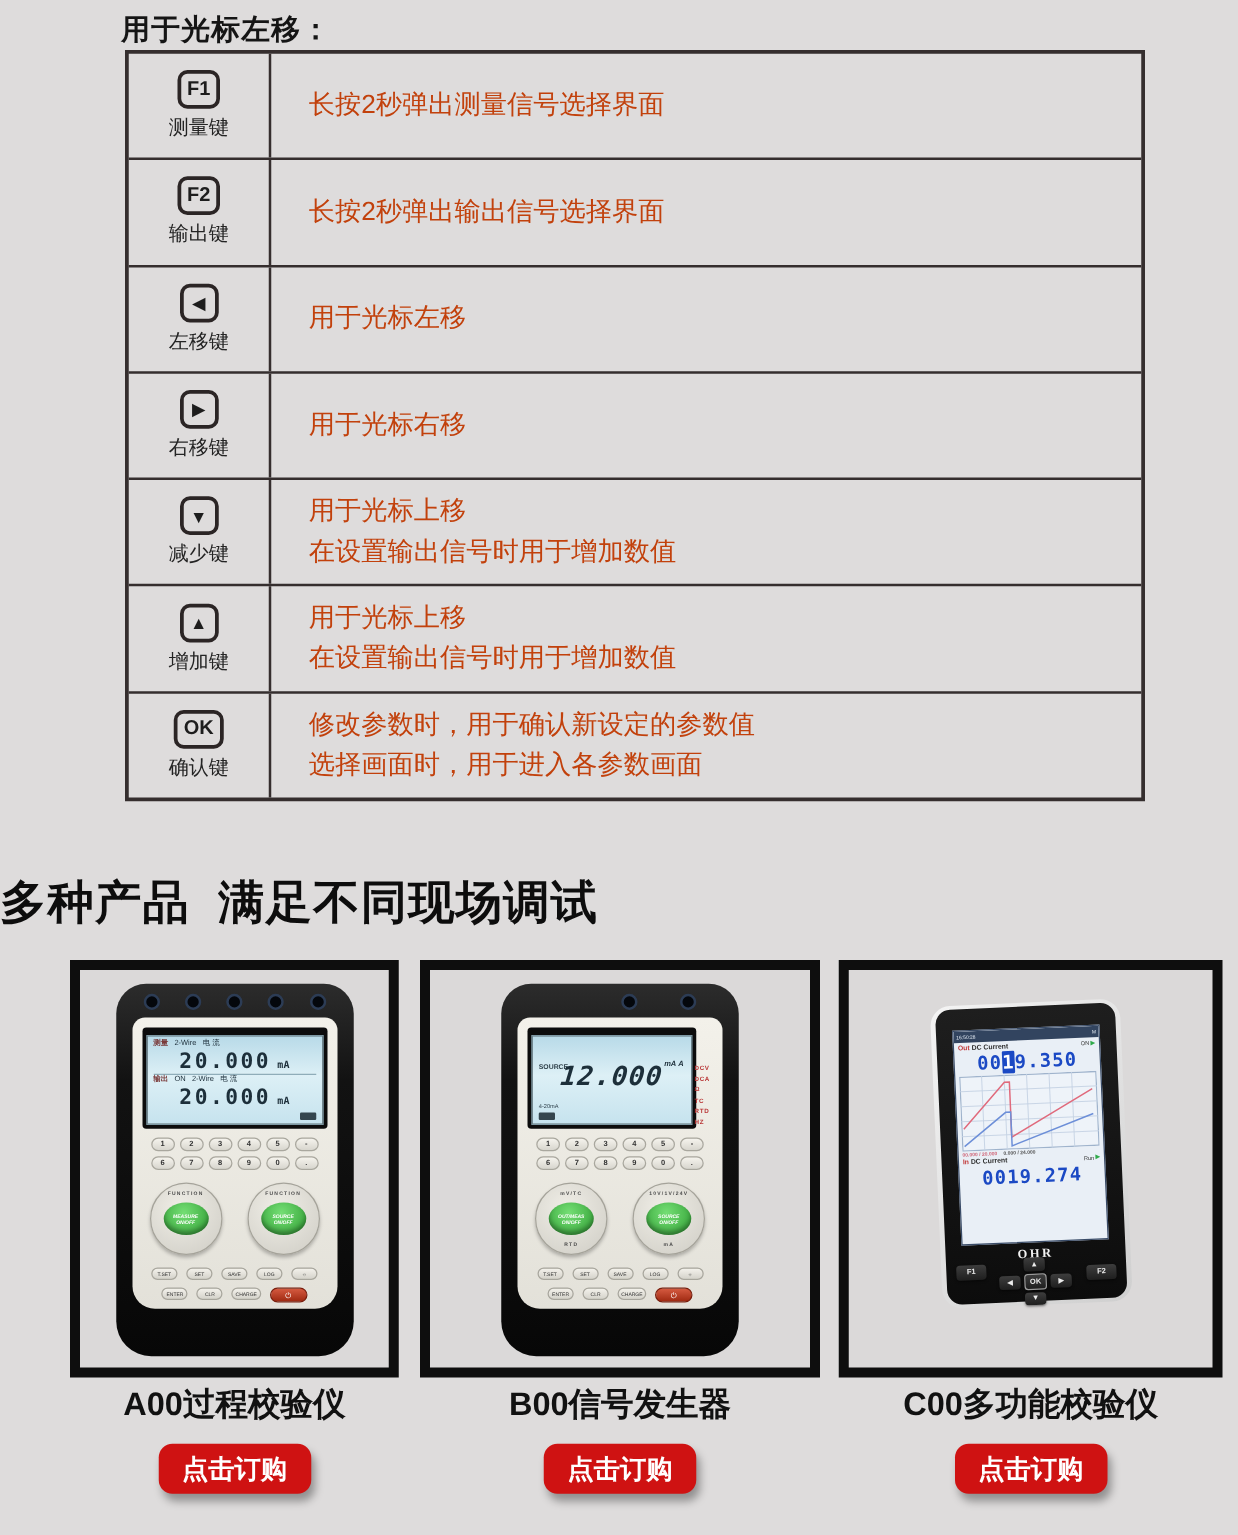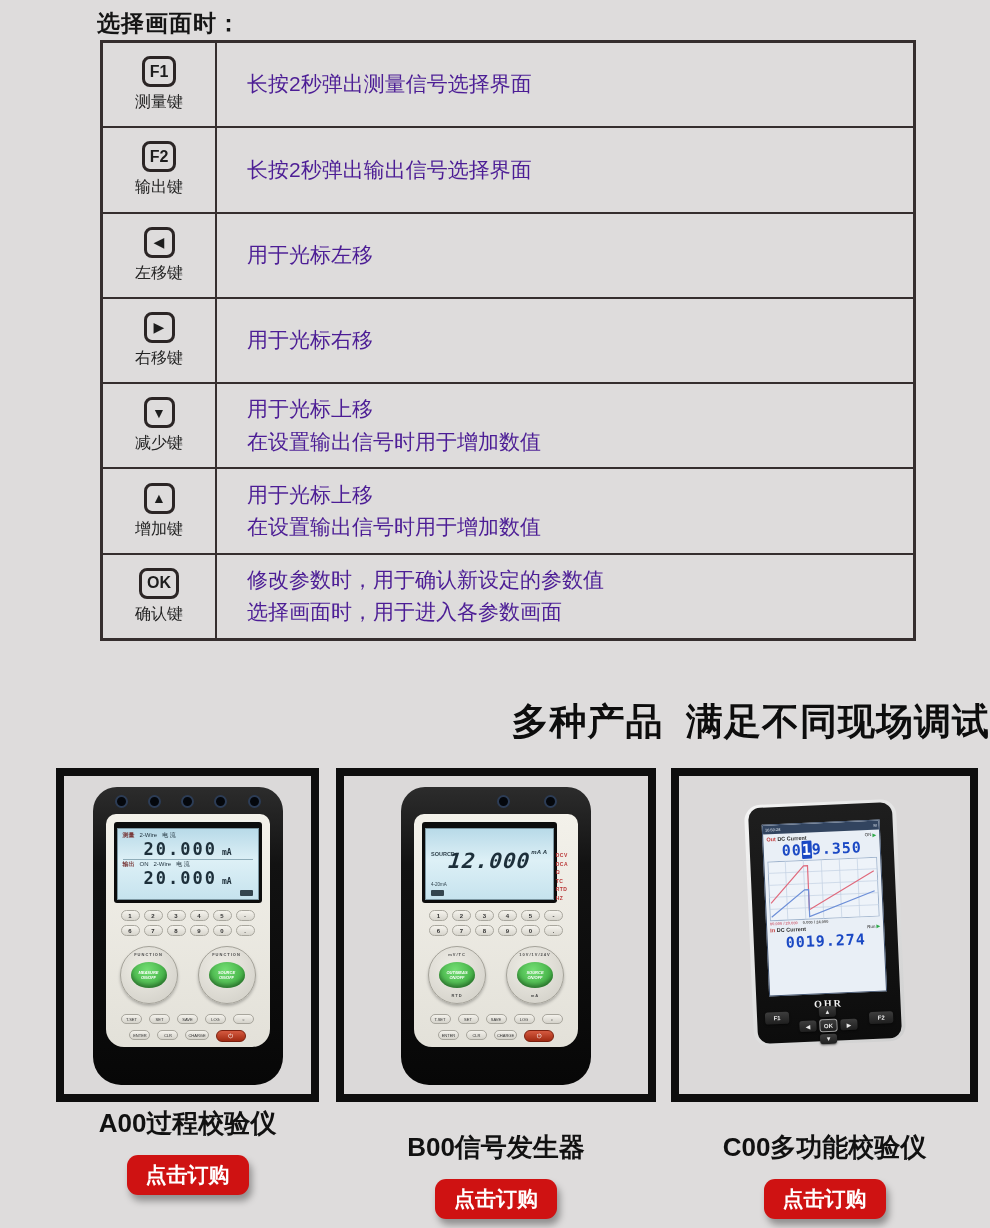--- a/index.html
+++ b/index.html
@@ -32,42 +32,42 @@
   .keycap {
     display:inline-flex; align-items:center; justify-content:center;
     min-width:34px; height:31px; padding:0 5px;
     border:3px solid #2b2525; border-radius:8px;
     font-weight:bold; font-size:16px; color:#1d1d1d;
   }
   .keycap.arrow { font-size:14px; min-width:31px; }
   .klabel { font-size:16px; color:#242424; }
   .kcell-right {
     flex:1; display:flex; flex-direction:column; justify-content:center;
-    padding-left:30px; font-size:21px; color:#4c1d95; line-height:1.55;
+    padding-left:30px; font-size:21px; color:#c2410c; line-height:1.55;
   }
   .kcell-right div:empty { display:none; }
 
   
   .heading {
     position:absolute; top:697px; left:0; width:100%;
-    text-align:right; font-size:37px; font-weight:bold; color:#0d0d0d;
+    text-align:left; font-size:37px; font-weight:bold; color:#0d0d0d;
     white-space:pre; letter-spacing:1px;
   }
 
   
   .product-col { position:absolute; top:768px; display:flex; flex-direction:column; align-items:center; }
   .col1 { left:12px;  width:307px;padding-left:44px; }
   .col2 { left:336px; width:320px; }
   .col3 { left:671px; width:307px; }
   .card {
     width:100%; height:334px; border:8px solid #0e0e0e; background:#dbd9d9;
     display:flex; justify-content:center; align-items:flex-start; position:relative; overflow:hidden;
   }
   .prod-name { margin-top:4px; font-size:26px; font-weight:bold; color:#111; }
-  .col2 .prod-name, .col3 .prod-name { margin-top:28px; }
+  .col2 .prod-name, .col3 .prod-name { margin-top:4px; }
   .order-btn {
     margin-top:14px; width:122px; height:40px; border:none; cursor:pointer;
     background:#cf1212; color:#fff; font-size:21px; font-weight:bold;
     font-family:inherit; border-radius:11px;
     box-shadow:3px 6px 7px rgba(0,0,0,0.35);
     display:flex; align-items:center; justify-content:center;
   }
 
   
   .device { position:relative; width:190px; height:298px; margin-top:11px; }
@@ -198,21 +198,21 @@
   .c-left  { left:46px; top:218px; width:17px; height:11px; }
   .c-ok    { left:66px; top:217px; width:18px; height:13px; border:1px solid #9a9a9a; }
   .c-right { left:87px; top:218px; width:17px; height:11px; }
   .c-down  { left:66px; top:232px; width:17px; height:10px; }
 </style>
 </head>
 <body>
 
 <div class="page">
 
-  <div class="page-title">选择画面时：</div>
+  <div class="page-title">用于光标左移：</div>
 
   <div class="key-table">
 
     <div class="krow">
       <div class="kcell-left">
         <span class="keycap">F1</span>
         <span class="klabel">测量键</span>
       </div>
       <div class="kcell-right">
         <div>长按2秒弹出测量信号选择界面</div>

